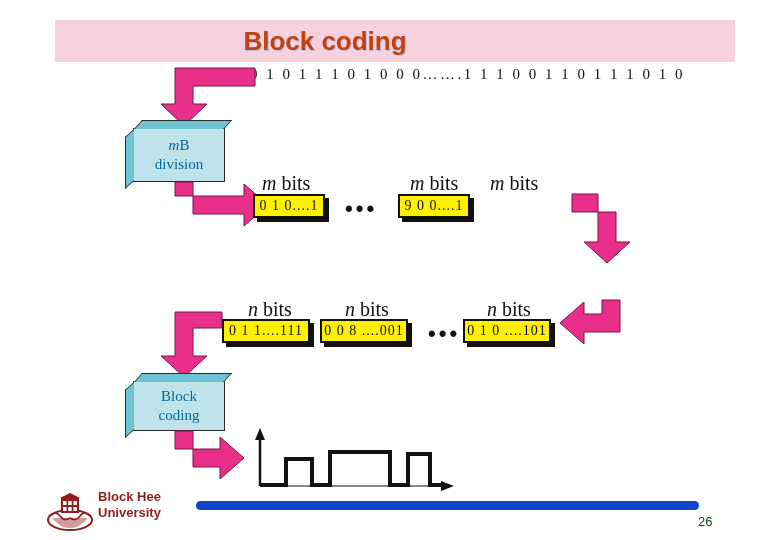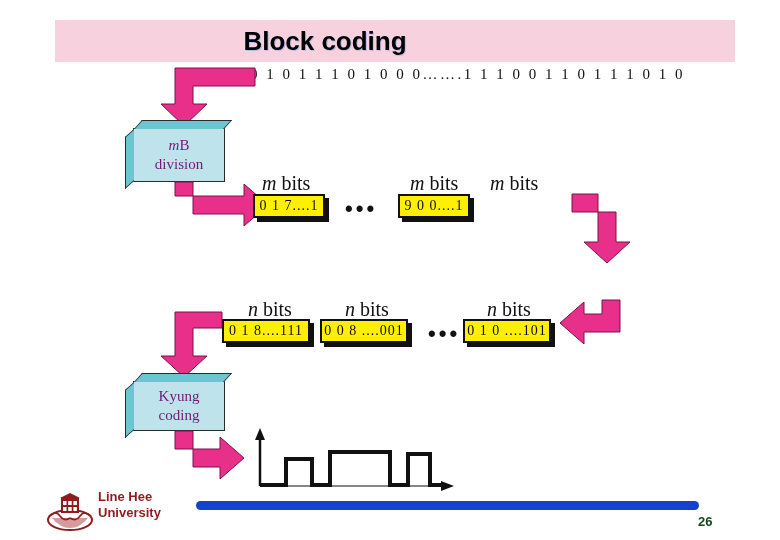--- a/index.html
+++ b/index.html
@@ -29,21 +29,21 @@
   }
   #title-text {
     position: absolute;
     left: 55px;
     top: 26px;
     width: 540px;
     text-align: center;
     font-family: "Liberation Sans", sans-serif;
     font-size: 26px;
     font-weight: bold;
-    color: #000000;
+    color: #c2410c;
     letter-spacing: 0px;
     text-shadow: 1px 1px 0 #b8bce8;
   }
 
   
   #bitstream {
     position: absolute;
     left: 250px;
     top: 66px;
     font-family: "Liberation Serif", serif;
@@ -54,21 +54,21 @@
   }
 
   
   .proc-box {
     position: absolute;
     background: #bfe3ea;
     border: 1px solid #2b2b2b;
     box-sizing: border-box;
     font-family: "Liberation Serif", serif;
     font-size: 15px;
-    color: #701a75;
+    color: #0369a1;
     text-align: center;
     line-height: 1.25;
     display: flex;
     flex-direction: column;
     align-items: center;
     justify-content: center;
   }
   .proc-box .side-l {
     position: absolute;
     left: -9px;
@@ -176,21 +176,21 @@
     height: 9px;
     background: #1144cc;
     border-radius: 5px;
   }
   #page-num {
     position: absolute;
     left: 698px;
     top: 514px;
     font-family: "Liberation Sans", sans-serif;
     font-size: 13px;
-    font-weight: bold;
+    font-weight: normal;
     color: #14461e;
   }
 </style>
 </head>
 <body>
 
 <div id="slide">
 
   <div id="title-band"></div>
   <div id="title-text">Block coding</div>
@@ -209,50 +209,50 @@
   </div>
 
   <svg class="arrow-svg" style="left:160px; top:182px;" width="110" height="48" viewBox="0 0 110 48">
     <path class="arrow-path" d="M 15 0 L 15 14 L 84 14 L 84 2 L 108 23 L 84 44 L 84 32 L 33 32 L 33 0 Z"></path>
   </svg>
 
   <div class="chip-label" style="left:262px; top:172px;"><span class="ital">m</span><span> bits</span></div>
   <div class="chip-label" style="left:410px; top:172px;"><span class="ital">m</span><span> bits</span></div>
   <div class="chip-label" style="left:490px; top:172px;"><span class="ital">m</span><span> bits</span></div>
 
-  <div class="chip" style="left:253px; top:194px; width:72px; height:24px;">0 1 7....1</div>
+  <div class="chip" style="left:253px; top:194px; width:72px; height:24px;">0 1 0....1</div>
   <div class="dots" style="left:345px; top:198px;">•••</div>
   <div class="chip" style="left:398px; top:194px; width:72px; height:24px;">9 0 0....1</div>
 
   <svg class="arrow-svg" style="left:558px; top:192px;" width="92" height="72" viewBox="0 0 92 72">
     <path class="arrow-path" d="M 0 2 L 0 20 L 44 20 L 44 50 L 58 50 L 35 71 L 12 50 L 26 50 L 26 2 Z" transform="translate(14,0)"></path>
   </svg>
 
 
   <svg class="arrow-svg" style="left:558px; top:300px;" width="100" height="46" viewBox="0 0 100 46">
     <path class="arrow-path" d="M 62 0 L 62 32 L 26 32 L 26 44 L 2 23 L 26 2 L 26 14 L 44 14 L 44 0 Z"></path>
   </svg>
 
   <div class="chip-label" style="left:248px; top:298px;"><span class="ital">n</span><span> bits</span></div>
   <div class="chip-label" style="left:345px; top:298px;"><span class="ital">n</span><span> bits</span></div>
   <div class="chip-label" style="left:487px; top:298px;"><span class="ital">n</span><span> bits</span></div>
 
-  <div class="chip" style="left:222px; top:319px; width:88px; height:24px;">0 1 8....111</div>
+  <div class="chip" style="left:222px; top:319px; width:88px; height:24px;">0 1 1....111</div>
   <div class="chip" style="left:320px; top:319px; width:88px; height:24px;">0 0 8 ....001</div>
   <div class="dots" style="left:428px; top:323px;">•••</div>
   <div class="chip" style="left:463px; top:319px; width:88px; height:24px;">0 1 0 ....101</div>
 
   <svg class="arrow-svg" style="left:160px; top:312px;" width="80" height="66" viewBox="0 0 80 66">
     <path class="arrow-path" d="M 62 0 L 62 16 L 33 16 L 33 44 L 47 44 L 24 65 L 1 44 L 15 44 L 15 0 Z"></path>
   </svg>
 
   <div class="proc-box" style="left:133px; top:381px; width:92px; height:50px;">
     <span class="side-l"></span>
     <span class="side-t"></span>
-    <span class="proc-line">Kyung</span>
+    <span class="proc-line">Block</span>
     <span class="proc-line">coding</span>
   </div>
 
   <svg class="arrow-svg" style="left:160px; top:431px;" width="110" height="52" viewBox="0 0 110 52">
     <path class="arrow-path" d="M 15 0 L 15 18 L 60 18 L 60 6 L 84 27 L 60 48 L 60 36 L 33 36 L 33 0 Z"></path>
   </svg>
 
   <svg id="waveform" width="220" height="70" viewBox="0 0 220 70">
 
     <line x1="10" y1="62" x2="10" y2="12" stroke="#111111" stroke-width="2.5"></line>
@@ -273,20 +273,20 @@
     <rect x="17" y="9" width="3.5" height="4" fill="#ffffff"></rect>
     <rect x="22.2" y="9" width="3.5" height="4" fill="#ffffff"></rect>
     <rect x="27.4" y="9" width="3.5" height="4" fill="#ffffff"></rect>
     <rect x="17" y="15" width="3.5" height="4" fill="#ffffff"></rect>
     <rect x="22.2" y="15" width="3.5" height="4" fill="#ffffff"></rect>
     <rect x="27.4" y="15" width="3.5" height="4" fill="#ffffff"></rect>
     <polygon points="24,1 34,6 14,6" fill="#8f1d1d"></polygon>
   </svg>
 
   <div id="univ-name">
-    <div>Line Hee</div>
+    <div>Block Hee</div>
     <div>University</div>
   </div>
 
   <div id="footer-bar"></div>
   <div id="page-num">26</div>
 
 </div>
 
 </body></html>

